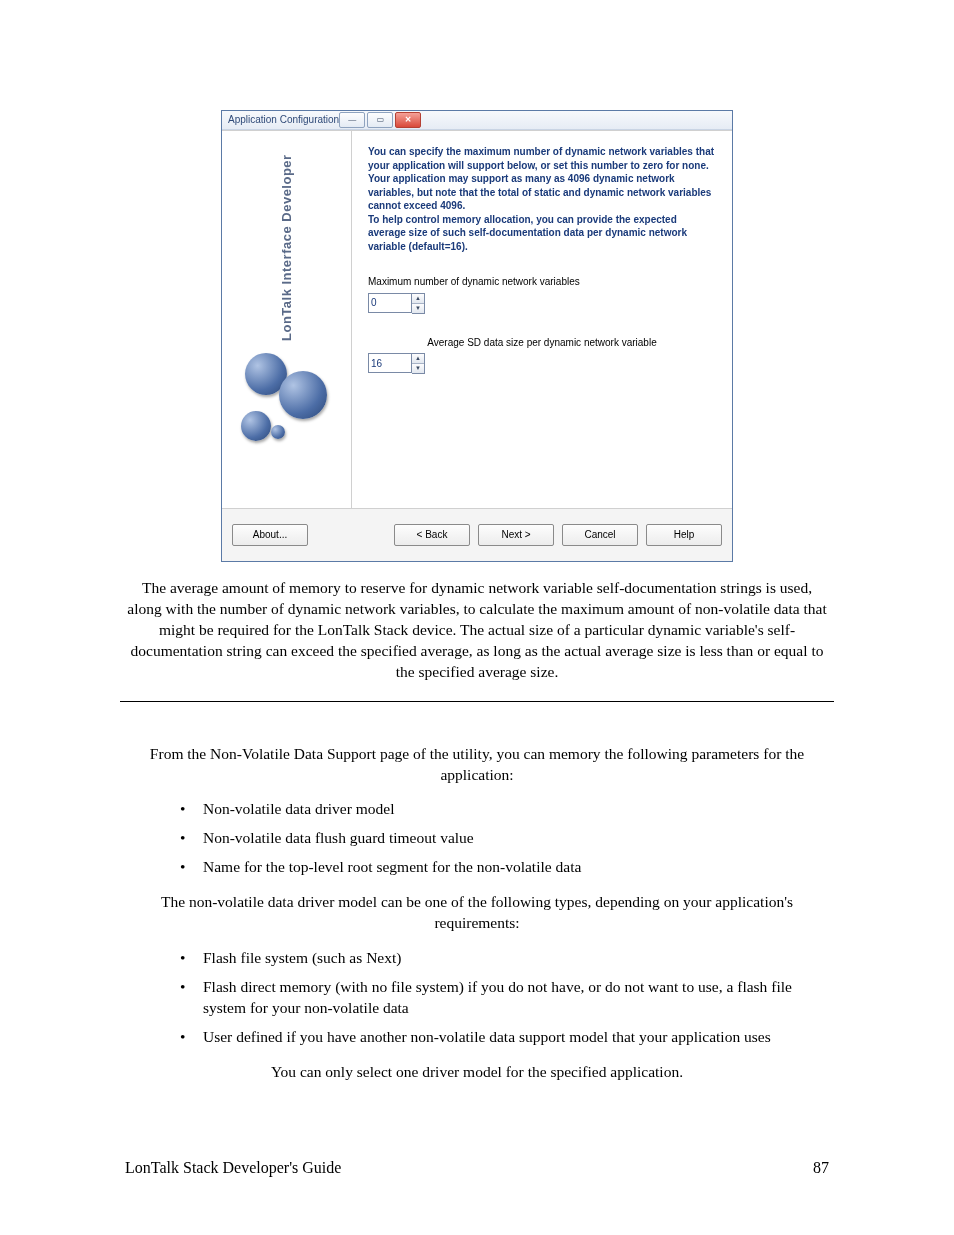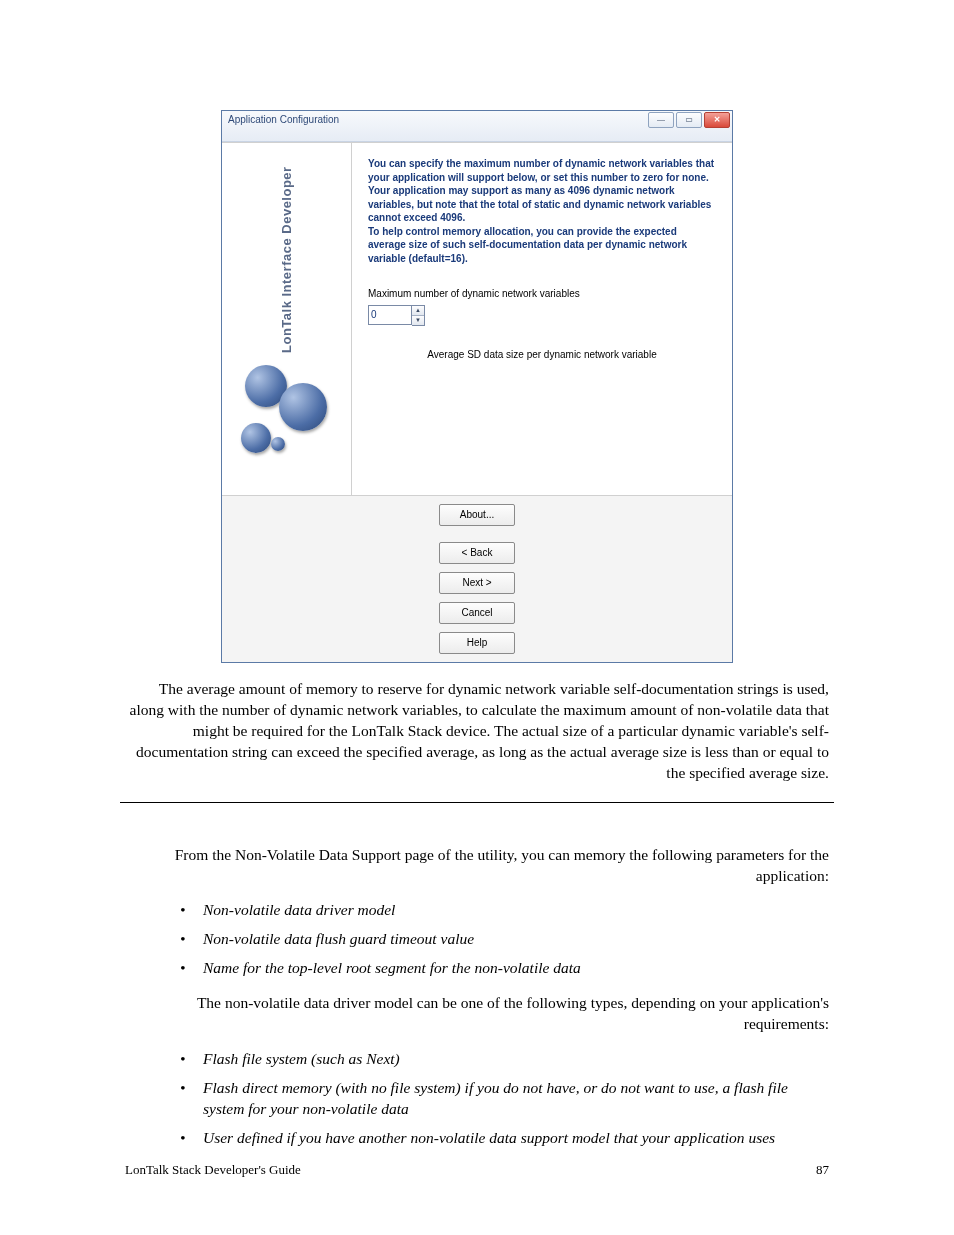--- a/index.html
+++ b/index.html
@@ -26,24 +26,24 @@
     width: 510px;
     border: 1px solid #5b7aa6;
     background: #f4f4f4;
     font-family: Tahoma, Arial, sans-serif;
     font-size: 10px;
     color: #000;
     margin: 0 auto 16px auto;
   }
   .titlebar {
     display: flex;
-    justify-content: space-between;
+    justify-content: flex-start;
     align-items: center;
     height: 18px;
-    padding: 0 2px 12px 6px;
+    padding: 0 2px 0 6px;
     background: linear-gradient(#f7f9fc,#e6ecf5);
     border-bottom: 1px solid #c9d4e4;
     color: #2f4a78;
   }
   .titlebar .wc {
     display: flex;
     gap: 2px;
   }
   .wc-btn {
     width: 24px;
@@ -138,71 +138,69 @@
     background: linear-gradient(#fdfdfe,#e2e7ef);
     display: flex;
     align-items: center;
     justify-content: center;
     font-size: 6px;
     color: #3a4a63;
   }
   .spin-btn:first-child { border-bottom:1px solid #a6b2c6; }
   .dialog-footer {
     border-top: 1px solid #d0d0d0;
-    padding: 8px 10px;
+    padding: 15px 10px;
     display: flex;
     align-items: center;
     background: #f4f4f4;
     gap: 8px;
-    flex-direction: column;
   }
   .dlg-btn {
     min-width: 62px;
     height: 20px;
     border: 1px solid #8a8a8a;
     background: linear-gradient(#fdfdfd,#ececec);
     border-radius: 2px;
     font-family: Tahoma, Arial, sans-serif;
     font-size: 10px;
     display: inline-flex;
     align-items: center;
     justify-content: center;
     padding: 0 6px;
   }
   .footer-spacer { flex:1; }
 
   
   .body-text {
     margin: 0 0 14px 0;
-    text-align: right;
+    text-align: center;
   }
   .body-text.inline-action { margin-top:2px; }
   .hr {
     border: none;
     border-top: 1px solid #000;
     margin: 18px -5px 42px -5px;
   }
   ul.bullets {
     margin: 8px 0 14px 0;
     padding-left: 72px;
   }
   ul.bullets li {
     margin-bottom: 8px;
     padding-left: 6px;
-    font-style: italic;
   }
   ul.bullets li::marker { content:"•   "; }
   .footer-line {
     position: absolute;
     left: 125px;
     right: 125px;
     bottom: 56px;
     display: flex;
     justify-content: space-between;
-    font-size: 13px;
+    font-size: 16px;
   }
 </style>
 </head>
 <body>
 
 <div class="page">
 
   <div class="dialog">
     <div class="titlebar">
       <span>Application Configuration</span>
@@ -231,20 +229,27 @@
         <div class="instr-black">Maximum number of dynamic network variables</div>
         <div class="field-row">
           <input class="num-input" value="0" style="">
           <div class="spin">
             <div class="spin-btn">▲</div>
             <div class="spin-btn">▼</div>
           </div>
         </div>
 
         <div class="instr-black" style="margin-top:22px;text-align:center;">Average SD data size per dynamic network variable</div>
+        <div class="field-row">
+          <input class="num-input" value="16" style="">
+          <div class="spin">
+            <div class="spin-btn">▲</div>
+            <div class="spin-btn">▼</div>
+          </div>
+        </div>
 
         <div style="height:120px;"></div>
       </div>
     </div>
     <div class="dialog-footer">
       <span class="dlg-btn">About...</span>
       <span class="footer-spacer"></span>
       <span class="dlg-btn">&lt; Back</span>
       <span class="dlg-btn">Next &gt;</span>
       <span class="dlg-btn">Cancel</span>
@@ -265,19 +270,20 @@
   </ul>
 
   <p class="body-text">The non-volatile data driver model can be one of the following types, depending on your application's requirements:</p>
 
   <ul class="bullets">
     <li>Flash file system (such as Next)</li>
     <li>Flash direct memory (with no file system) if you do not have, or do not want to use, a flash file system for your non-volatile data</li>
     <li>User defined if you have another non-volatile data support model that your application uses</li>
   </ul>
 
+  <p class="body-text">You can only select one driver model for the specified application.</p>
 
   <div class="footer-line">
     <span>LonTalk Stack Developer's Guide</span>
     <span>87</span>
   </div>
 
 </div>
 
 </body></html>

